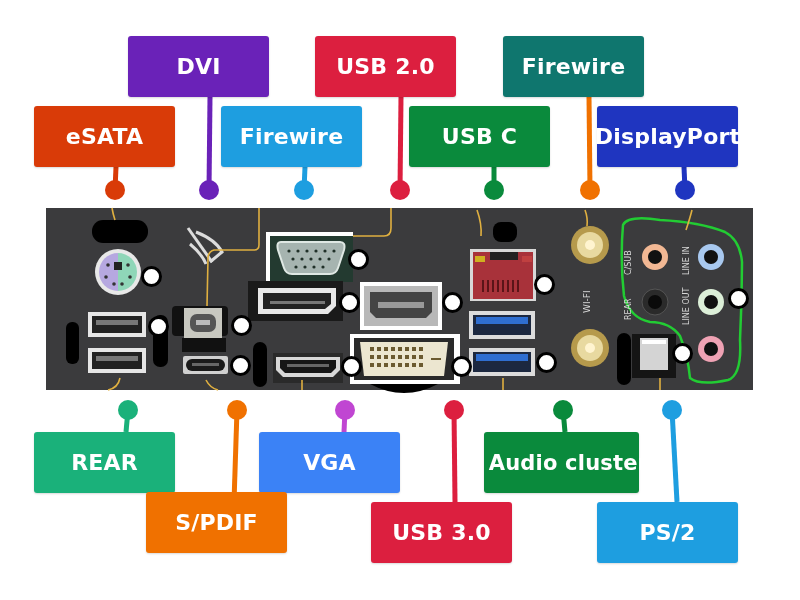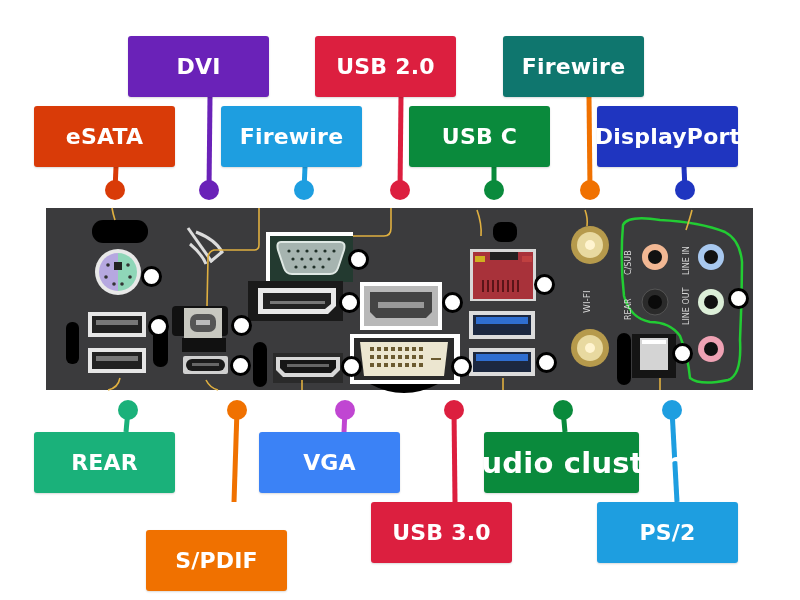--- a/index.html
+++ b/index.html
@@ -1,18 +1,18 @@
 <!DOCTYPE html>
 <html><head>
 <meta charset="utf-8">
 <style>
   html, body { margin:0; padding:0; }
   body { width:800px; height:600px; background:#ffffff; position:relative; overflow:hidden; font-family:"DejaVu Sans", sans-serif; }
   .label { position:absolute; width:141px; height:61px; border-radius:3px; color:#fff; font-weight:bold; font-size:22px; display:flex; align-items:center; justify-content:center; box-shadow:0 1px 2px rgba(0,0,0,0.15); letter-spacing:0.2px; white-space:nowrap; }
-  .label.small { font-size:29px;padding-left:14px; }
+  .label.small { font-size:21px;padding-left:14px; }
   svg.leaders { position:absolute; left:0; top:0; width:800px; height:600px; pointer-events:none; }
   .panel { position:absolute; left:46px; top:208px; width:707px; height:182px; background:#3b3b3d; }
   .marker { position:absolute; width:15px; height:15px; border-radius:50%; background:#fff; border:3px solid #000; box-sizing:content-box; }
   .cap { position:absolute; color:#d8d8d8; font-size:8px; font-family:"DejaVu Sans", sans-serif; transform-origin:left top; white-space:nowrap; }
 </style>
 </head>
 <body>
 
 <div class="panel"></div>
 
@@ -282,15 +282,15 @@
 <div class="label" style="left:315px; top:36px; background:#dc1f3f;">USB 2.0</div>
 <div class="label" style="left:503px; top:36px; background:#0f766e;">Firewire</div>
 <div class="label" style="left:34px; top:106px; background:#d93b08;">eSATA</div>
 <div class="label" style="left:221px; top:106px; background:#1e9ee0;">Firewire</div>
 <div class="label" style="left:409px; top:106px; background:#0a8a3c;">USB C</div>
 <div class="label" style="left:597px; top:106px; background:#1f35c0;">DisplayPort</div>
 
 <div class="label" style="left:34px; top:432px; background:#1ab17a;">REAR</div>
 <div class="label" style="left:259px; top:432px; background:#3b82f6;">VGA</div>
 <div class="label small" style="left:484px; top:432px; background:#0a8a3c;">Audio cluster</div>
-<div class="label" style="left:146px; top:530px; background:#f07100;">S/PDIF</div>
+<div class="label" style="left:146px; top:492px; background:#f07100;">S/PDIF</div>
 <div class="label" style="left:371px; top:502px; background:#dc1f3f;">USB 3.0</div>
 <div class="label" style="left:597px; top:502px; background:#1e9ee0;">PS/2</div>
 
 </body></html>

